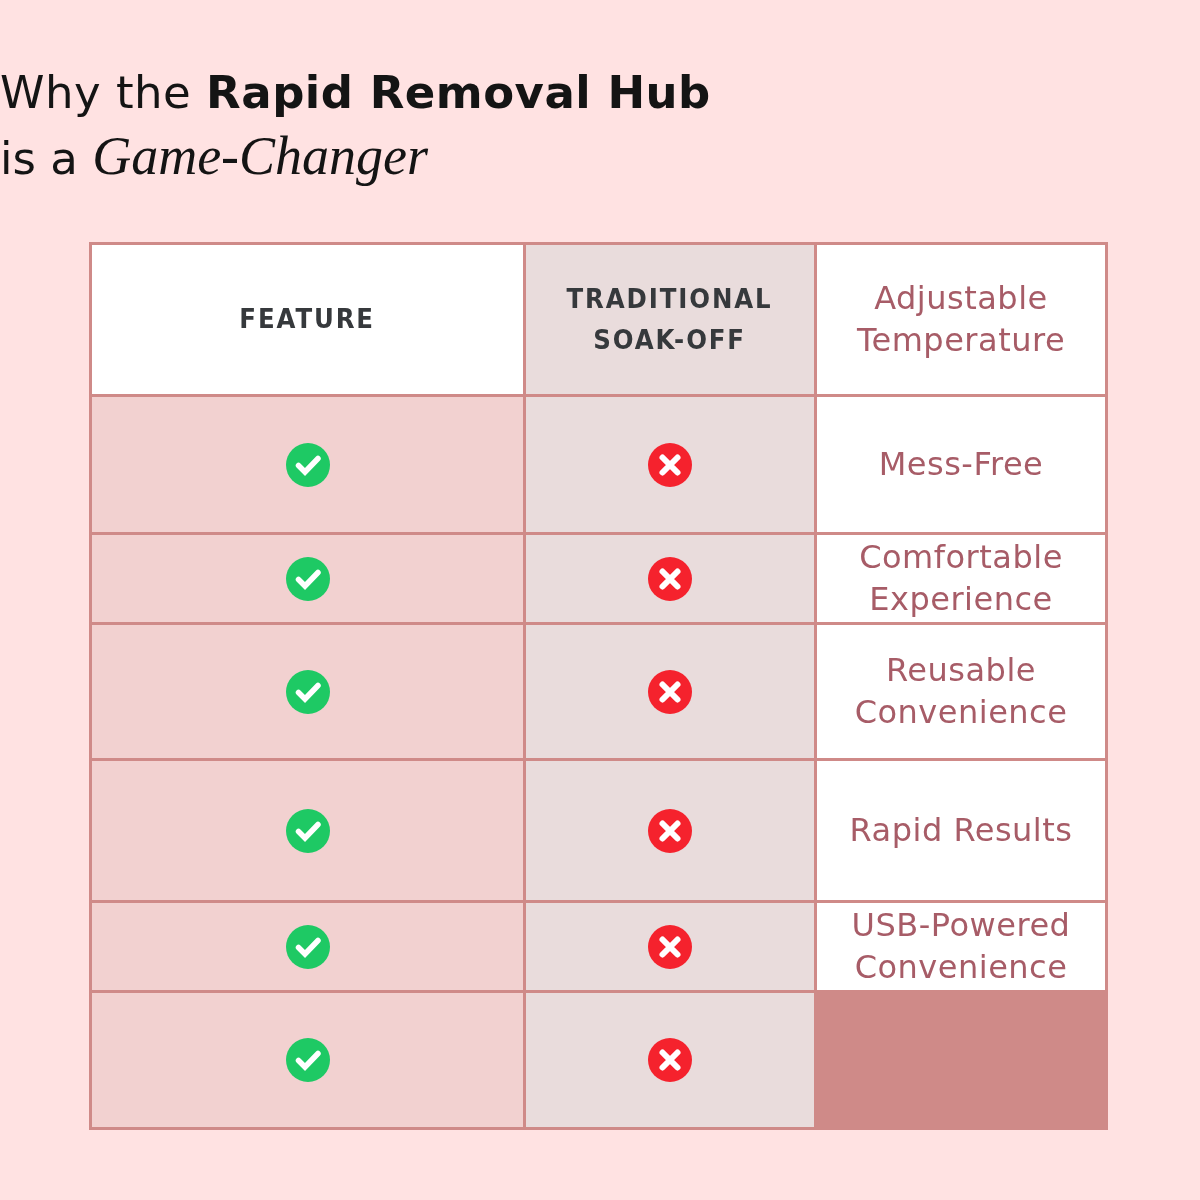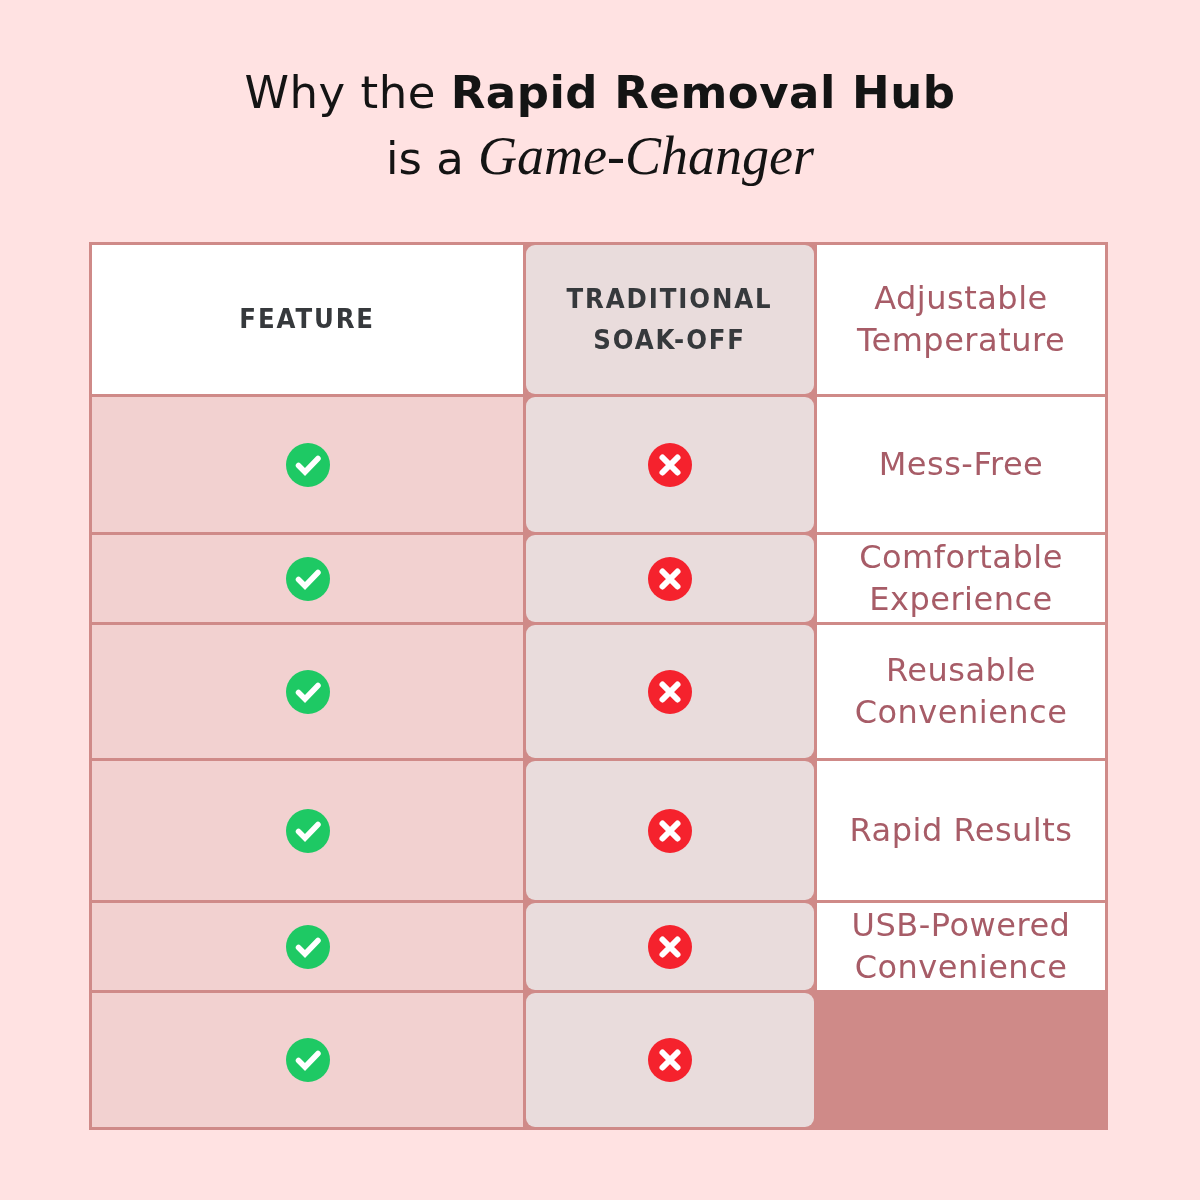--- a/index.html
+++ b/index.html
@@ -21,21 +21,20 @@
     height: 1200px;
     background: var(--background);
     overflow: hidden;
     font-family: "DejaVu Sans", "Liberation Sans", sans-serif;
   }
   .title-block {
     position: absolute;
     top: 64px;
     left: 0;
     width: 1200px;
-    text-align: center;
     color: var(--title-text);
     line-height: 1.28;
   }
   .title-line1 {
     font-size: 45px;
     font-weight: 500;
     letter-spacing: 0.5px;
   }
   .title-line1 .bold { font-weight: 800; }
   .title-line2 {
@@ -62,21 +61,21 @@
     background: var(--table-border);
   }
   .cell {
     display: flex;
     align-items: center;
     justify-content: center;
     text-align: center;
   }
   .col-feature { background: #ffffff; }
   .col-rapid { background: var(--rapid-col-bg); }
-  .col-traditional { background: var(--traditional-col-bg); border-radius: 9px; }
+  .col-traditional { background: var(--traditional-col-bg); }
   .header-label {
     font-size: 26px;
     font-weight: 700;
     letter-spacing: 2px;
     color: var(--header-text);
     white-space: pre-line;
     line-height: 1.55;
     transform: scaleX(0.94);
   }
   .feature-label {

